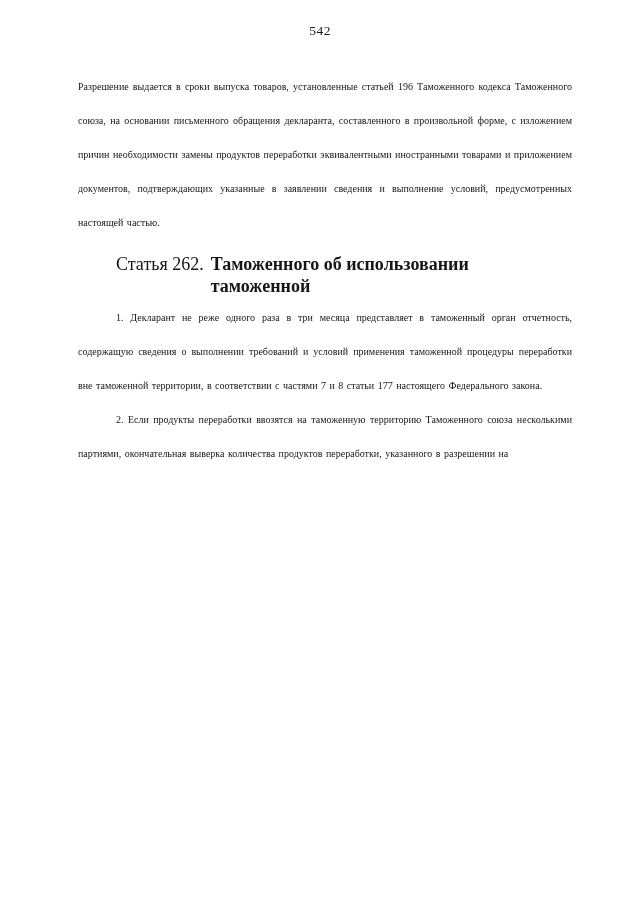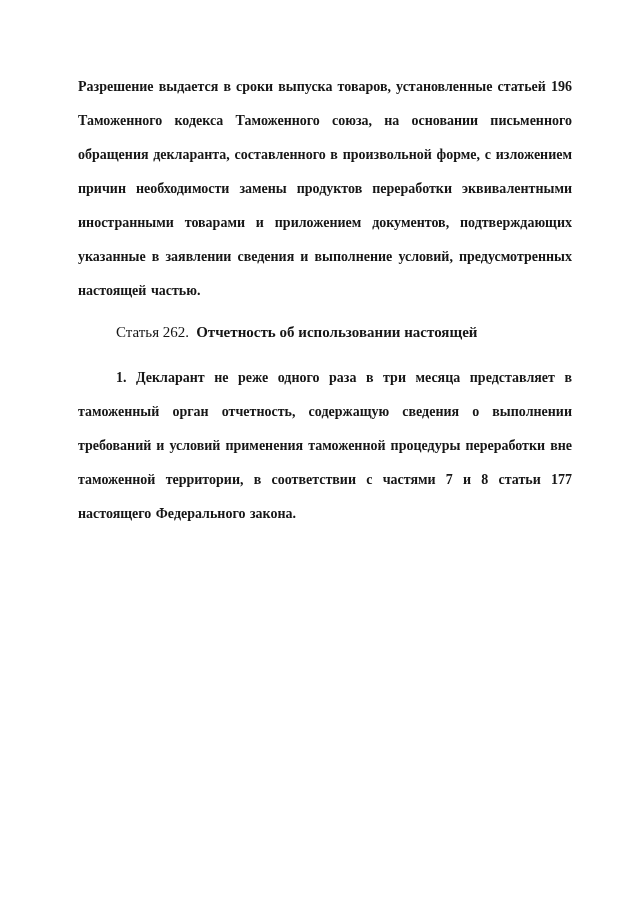--- a/index.html
+++ b/index.html
@@ -26,61 +26,62 @@
     font-size: 13.5px;
     letter-spacing: 0.5px;
   }
   .content {
     position: absolute;
     top: 70px;
     left: 78px;
     width: 494px;
   }
   .para {
-    font-size: 14px;
+    font-size: 10px;
     line-height: 34px;
     text-align: justify;
     text-indent: 38px;
     word-spacing: 1px;
-    font-weight: bold;
   }
   .para.no-indent {
     text-indent: 0;
   }
   .article-heading {
     display: flex;
     align-items: flex-start;
-    margin: 13px 0 18px 38px;
-    font-size: 15px;
+    margin: 13px 0 4px 38px;
+    font-size: 18px;
     line-height: 22px;
   }
   .article-label {
     flex: 0 0 auto;
     padding-right: 7px;
     white-space: nowrap;
   }
   .article-title {
     flex: 0 1 auto;
     font-weight: bold;
     white-space: pre-wrap;
   }
 </style>
 </head>
 <body>
 
 <div class="page">
 
+  <div class="page-number">542</div>
 
   <div class="content">
 
     <p class="para no-indent">Разрешение выдается в сроки выпуска товаров, установленные статьей 196 Таможенного кодекса Таможенного союза, на основании письменного обращения декларанта, составленного в произвольной форме, с изложением причин необходимости замены продуктов переработки эквивалентными иностранными товарами и приложением документов, подтверждающих указанные в заявлении сведения и выполнение условий, предусмотренных настоящей частью.</p>
 
 
     <div class="article-heading">
       <span class="article-label">Статья 262.</span>
-      <span class="article-title"><span>Отчетность об использовании настоящей</span><br></span>
+      <span class="article-title"><span>Таможенного об использовании таможенной</span><br></span>
     </div>
 
     <p class="para">1. Декларант не реже одного раза в три месяца представляет в таможенный орган отчетность, содержащую сведения о выполнении требований и условий применения таможенной процедуры переработки вне таможенной территории, в соответствии с частями 7 и 8 статьи 177 настоящего Федерального закона.</p>
 
+    <p class="para">2. Если продукты переработки ввозятся на таможенную территорию Таможенного союза несколькими партиями, окончательная выверка количества продуктов переработки, указанного в разрешении на</p>
 
   </div>
 </div>
 
 </body></html>

